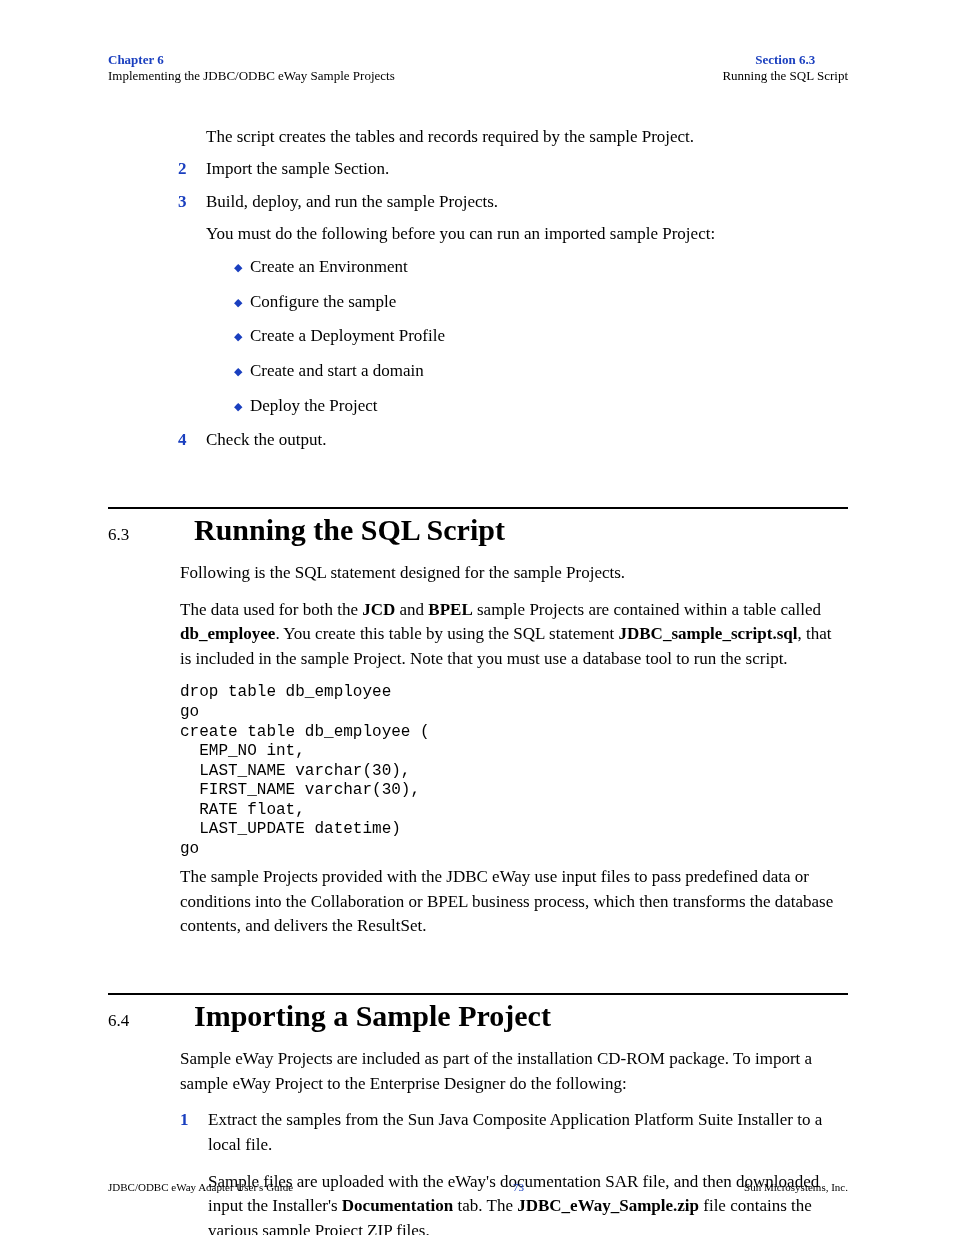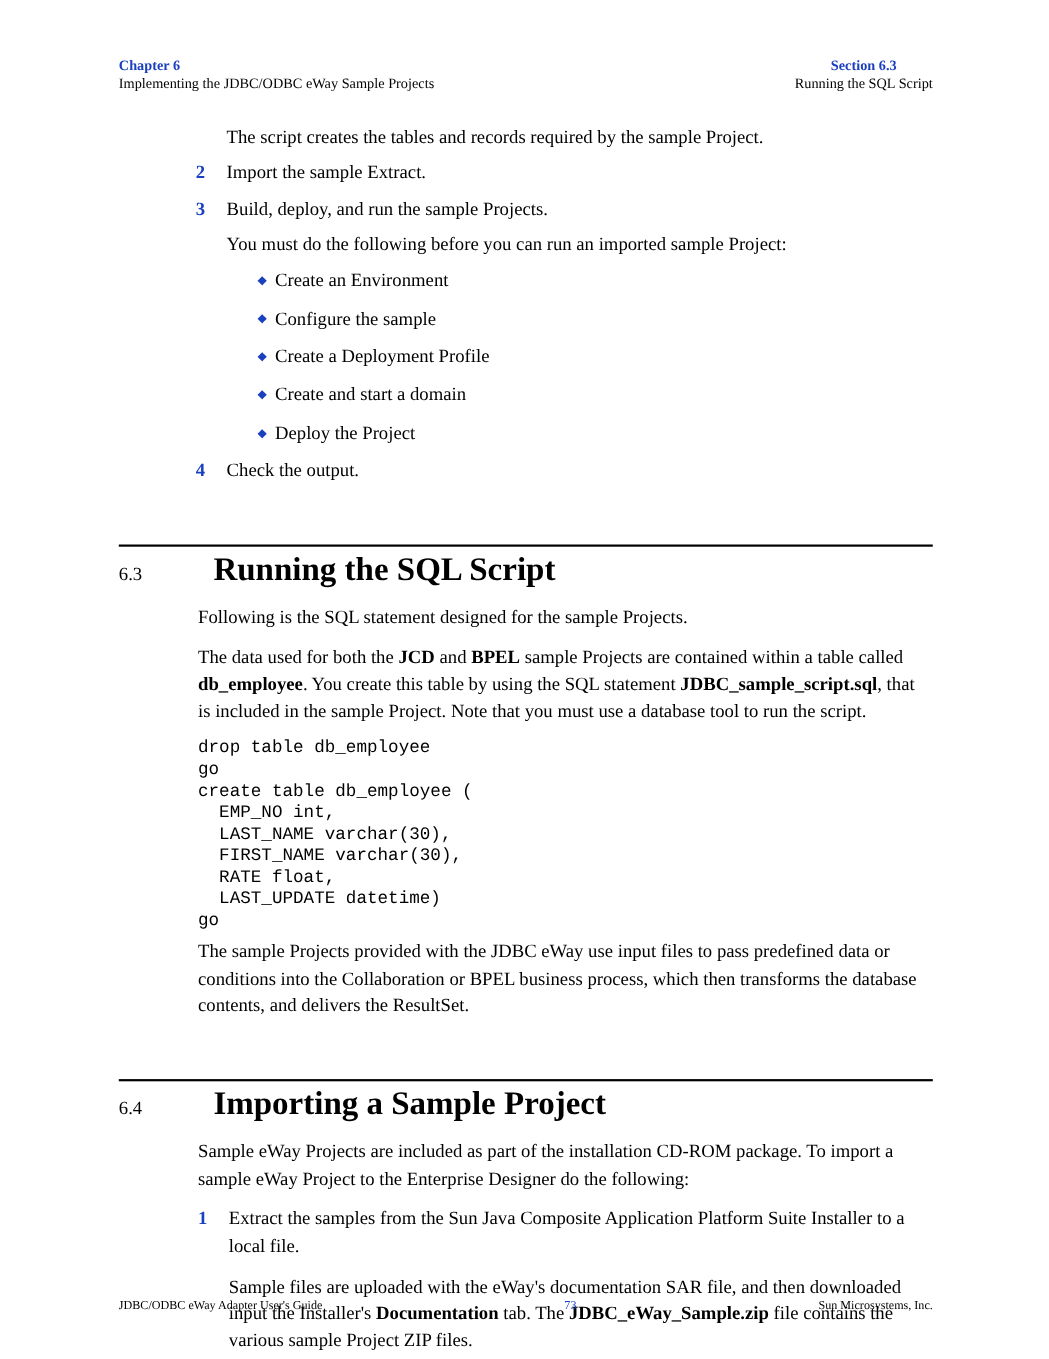--- a/index.html
+++ b/index.html
@@ -16,21 +16,21 @@
     height: 1235px;
     position: relative;
     box-sizing: border-box;
     padding: 52px 106px 0 108px;
   }
   .header {
     display: flex;
     justify-content: space-between;
     font-size: 13px;
     line-height: 1.25;
-    margin-bottom: 28px;
+    margin-bottom: 40px;
   }
   .header .left { text-align: left; }
   .header .right { text-align: center; }
   .hl-blue { color: #1a3fbf; font-weight: bold; }
   .hl-sub { color: #000; }
   .content { }
   .body-para {
     font-size: 17px;
     line-height: 1.45;
     margin: 0 0 8px 0;
@@ -132,21 +132,21 @@
       <div class="hl-sub">Running the SQL Script</div>
     </div>
   </div>
 
   <div class="content">
 
     <p class="body-para indent-body">The script creates the tables and records required by the sample Project.</p>
 
     <div class="ol-row">
       <div class="ol-num">2</div>
-      <div class="ol-text">Import the sample Extract.</div>
+      <div class="ol-text">Import the sample Section.</div>
     </div>
 
     <div class="ol-row">
       <div class="ol-num">3</div>
       <div class="ol-text">
         <p>Build, deploy, and run the sample Projects.</p>
         <p>You must do the following before you can run an imported sample Project:</p>
       </div>
     </div>
 

